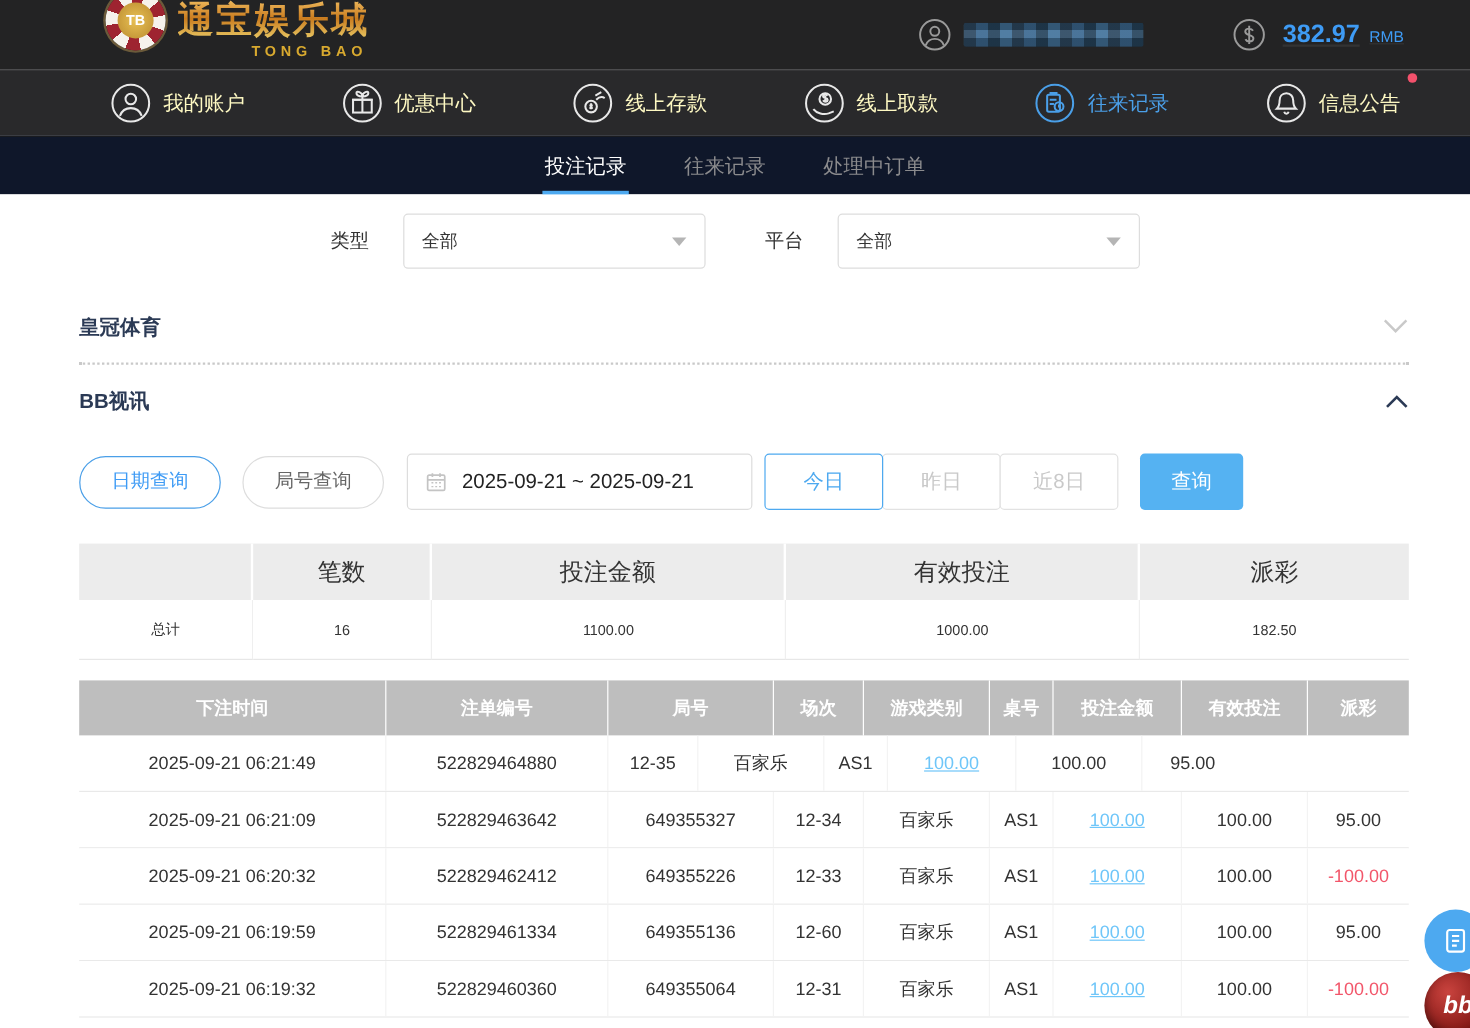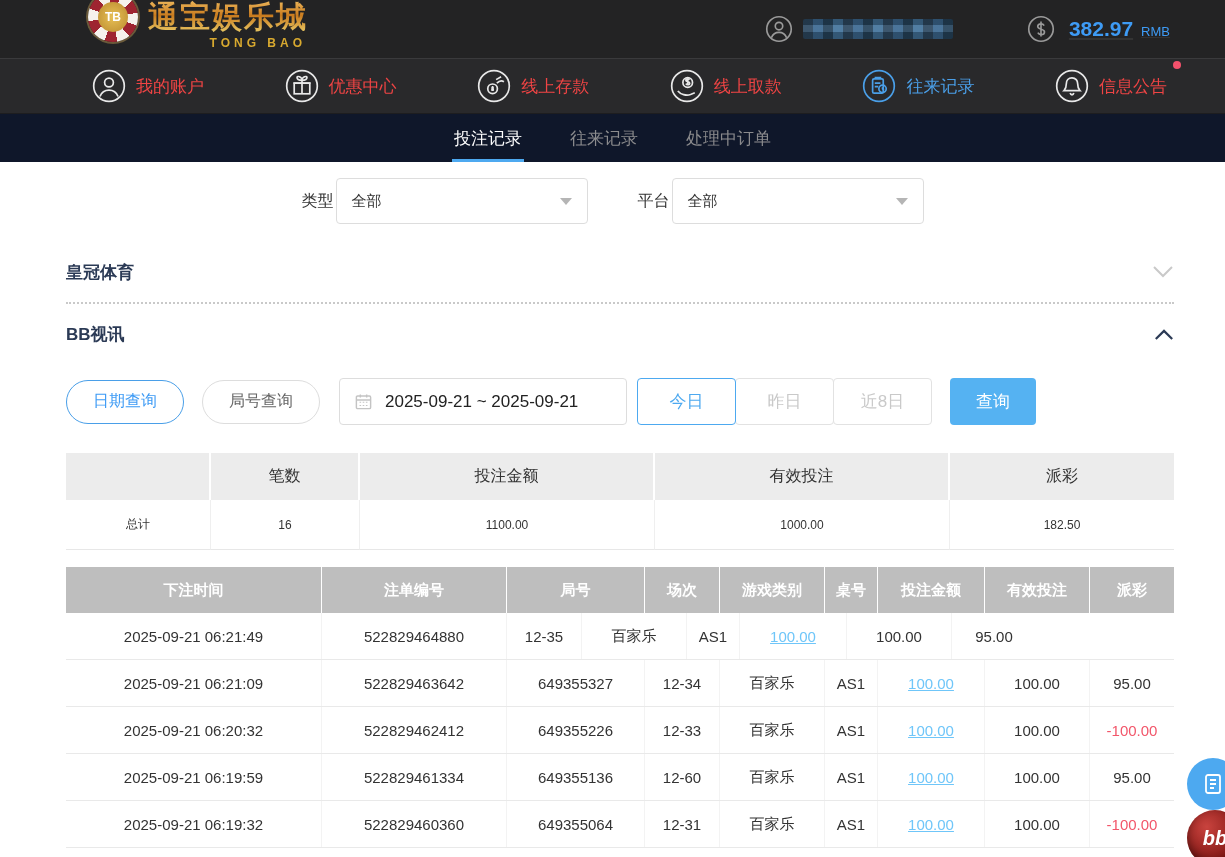--- a/index.html
+++ b/index.html
@@ -25,37 +25,37 @@
                repeating-linear-gradient(0deg,rgba(0,0,0,.25) 0 7px,rgba(255,255,255,.07) 7px 14px);
     background-blend-mode:overlay; }
   .balance { display:flex; align-items:baseline; gap:8px; }
   .balance .amt { color:#3e9bf5; font-size:21px; font-weight:bold; }
   .balance .cur { color:#3e9bf5; font-size:13px; }
 
   
   .mainnav { position:absolute; left:0; top:58px; width:1225px; height:55px; background:#29292b; border-top:1px solid #3a3a3c;
     display:flex; align-items:center; }
   .nav-inner { display:flex; justify-content:space-between; width:1075px; margin-left:92px; }
-  .nav-item { display:flex; align-items:center; gap:10px; color:#ef4444; font-size:17px; cursor:pointer; position:relative; }
+  .nav-item { display:flex; align-items:center; gap:10px; color:#fef9c3; font-size:17px; cursor:pointer; position:relative; }
   .nav-item.active { color:#4a9fe8; }
   .nav-item svg { display:block; }
   .nav-dot { position:absolute; top:-8px; right:-14px; width:8px; height:8px; border-radius:50%; background:#f4516c; }
 
   
   .subtabs { position:absolute; left:0; top:113px; width:1225px; height:49px; background:#0f172a; border-top:1px solid #1d1d1f;
     display:flex; justify-content:center; gap:44px; }
   .subtab { position:relative; height:49px; display:flex; align-items:center; font-size:17px; color:#8b8b8d; cursor:pointer; padding:0 2px; }
   .subtab.active { color:#fff; }
   .subtab.active::after { content:""; position:absolute; left:0; right:0; bottom:0; height:4px; background:#4da9f0; }
 
   
   .content { position:absolute; left:0; top:162px; width:1225px; height:695px; background:#fff; }
 
   .filter-row { display:flex; justify-content:center; align-items:center; gap:50px; margin-top:16px; height:46px; }
-  .filter { display:flex; align-items:center; gap:2px; }
+  .filter { display:flex; align-items:center; gap:28px; }
   .filter-label { font-size:16px; color:#333; }
   .select { width:252px; height:46px; border:1px solid #ddd; border-radius:4px; display:flex; align-items:center;
     padding:16px 15px; font-size:15px; color:#333; cursor:pointer; justify-content:space-between; background:#fff; }
   .caret { width:0; height:0; border-left:6px solid transparent; border-right:6px solid transparent; border-top:7px solid #b5b5b5; }
 
   .section { margin:0 51px 0 66px; }
   .section-head { height:60px; display:flex; align-items:center; justify-content:space-between; cursor:pointer; }
   .section-title { font-size:17px; font-weight:bold; color:#2b3a55; }
   .section.first { margin-top:18px; border-bottom:2px dotted #c9c9c9; }
 
@@ -71,21 +71,21 @@
   .seg-btn { width:99px; height:47px; border:1px solid #e2e2e2; background:#fff; color:#c9c9c9; font-size:17px;
     display:flex; align-items:center; justify-content:center; cursor:pointer; border-radius:4px; }
   .seg-btn + .seg-btn { margin-left:-1px; }
   .seg-btn.active { border-color:#4da9f0; color:#4da9f0; z-index:2; }
   .search-btn { margin-left:18px; width:86px; height:47px; background:#55b2f2; border:none; border-radius:4px;
     color:#fff; font-size:17px; cursor:pointer; }
 
   
   .summary { margin:28px 51px 0 66px; }
   .sum-row { display:flex; }
-  .sum-cell { display:flex; align-items:center; justify-content:center; font-size:16px; }
+  .sum-cell { display:flex; align-items:center; justify-content:center; font-size:20px; }
   .sum-head .sum-cell { background:#ececec; height:47px; color:#333; border-right:2px solid #fff; }
   .sum-head .sum-cell:last-child { border-right:none; }
   .sum-body .sum-cell { background:#fff; height:50px; border-bottom:1px solid #e7e7e7; border-right:1px solid #efefef; font-size:12px; }
   .sum-body .sum-cell:last-child { border-right:none; }
   .c0 { width:145px; } .c1 { width:149px; } .c2 { width:295px; } .c3 { width:295px; } .c4 { width:224px; }
 
   
   .dtable { margin:17px 51px 0 66px; }
   .dt-head { display:flex; background:#bebebe; height:46px; }
   .dt-head .dt-cell { color:#fff; font-weight:bold; font-size:15px; border-right:1px solid #fff; }

